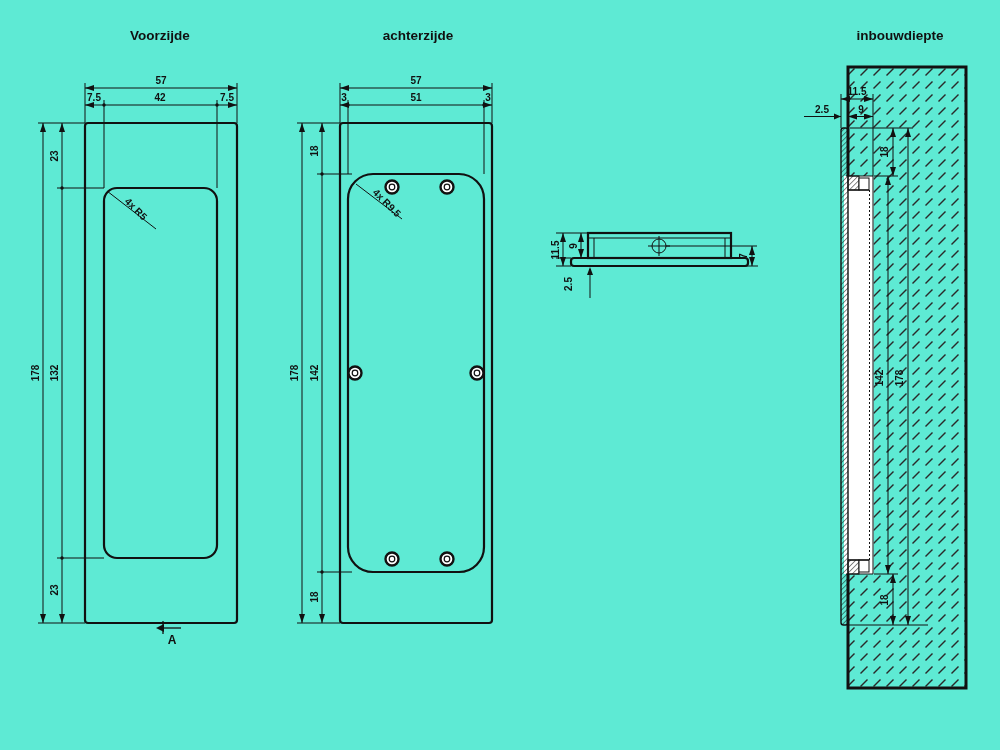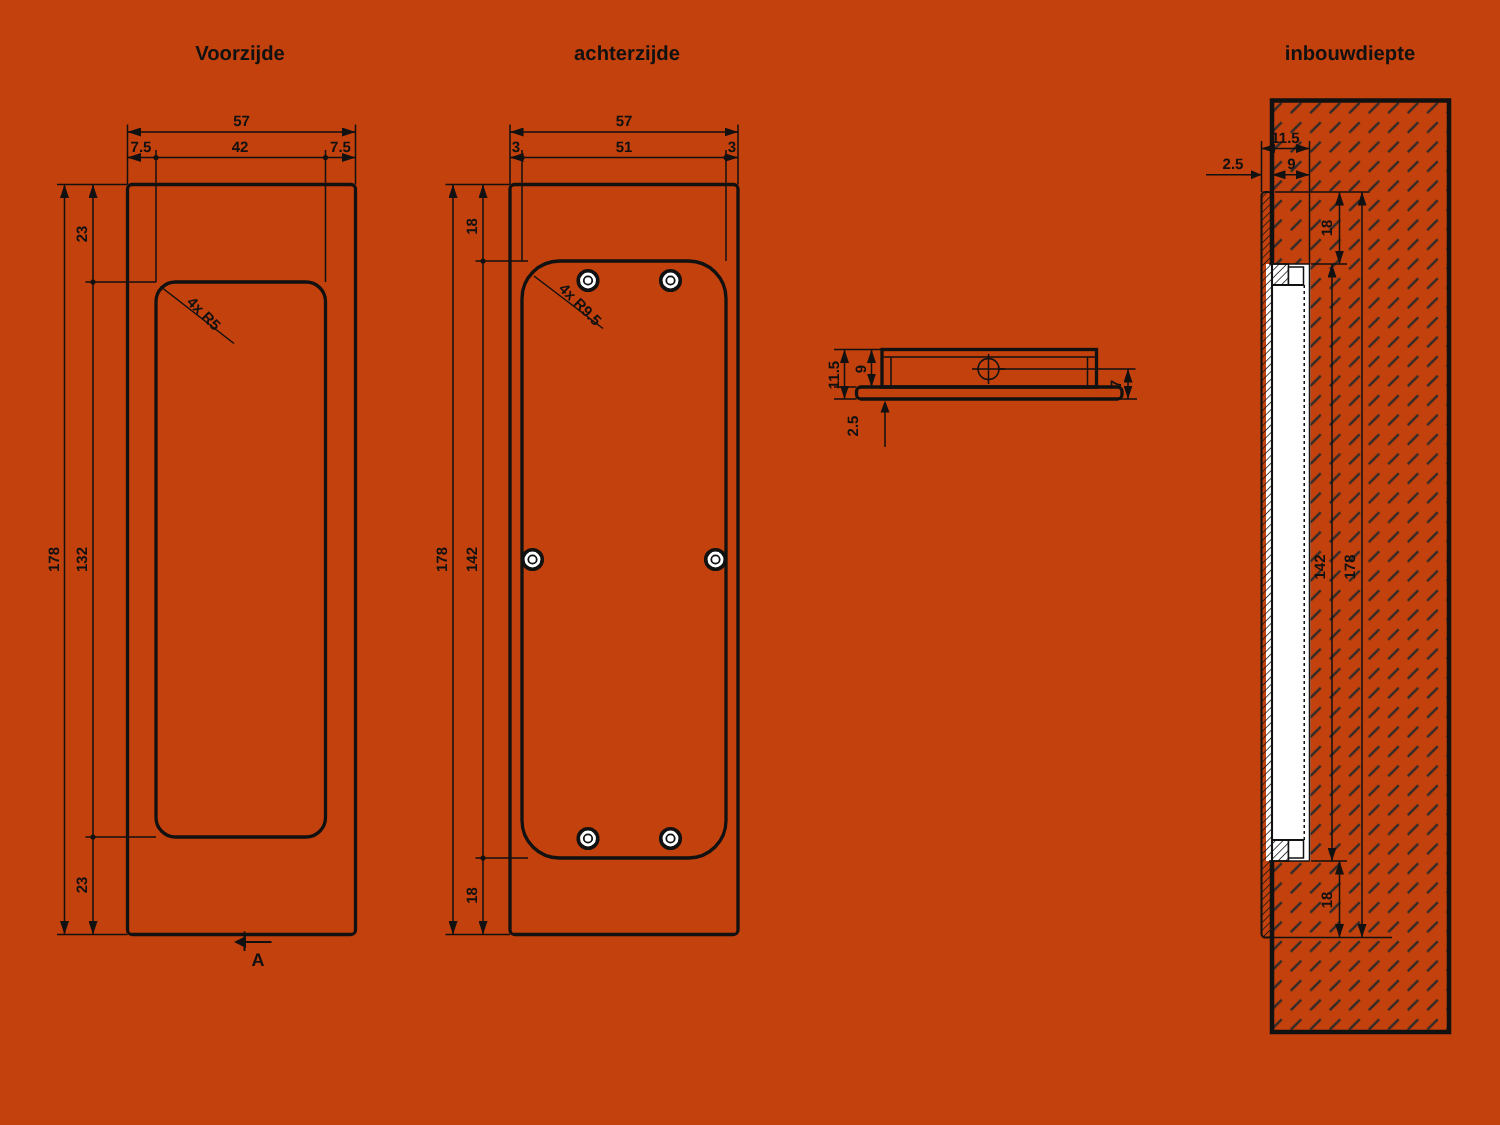--- a/index.html
+++ b/index.html
@@ -1,16 +1,16 @@
 <!DOCTYPE html>
 <html><head>
 <meta charset="utf-8">
 <style>
   html,body{margin:0;padding:0;background:#ffffff;}
-  .canvas{position:relative;width:1000px;height:750px;background:#c2410c;overflow:hidden;
+  .canvas{position:relative;width:1000px;height:750px;background:#5eead4;overflow:hidden;
           font-family:"Liberation Sans", sans-serif;}
   svg{display:block;}
   .title{font:bold 13.5px "Liberation Sans", sans-serif;fill:#111;}
   .dim{font:600 10px "Liberation Sans", sans-serif;fill:#111;}
   .note{font:600 10px "Liberation Sans", sans-serif;fill:#111;}
   .sec{font:600 12px "Liberation Sans", sans-serif;fill:#111;}
   .thick{stroke:#111;stroke-width:2.2;fill:none;}
   .wallb{stroke:#111;stroke-width:3;}
   .thin{stroke:#111;stroke-width:1;fill:none;}
   .med{stroke:#111;stroke-width:1.3;fill:none;}

